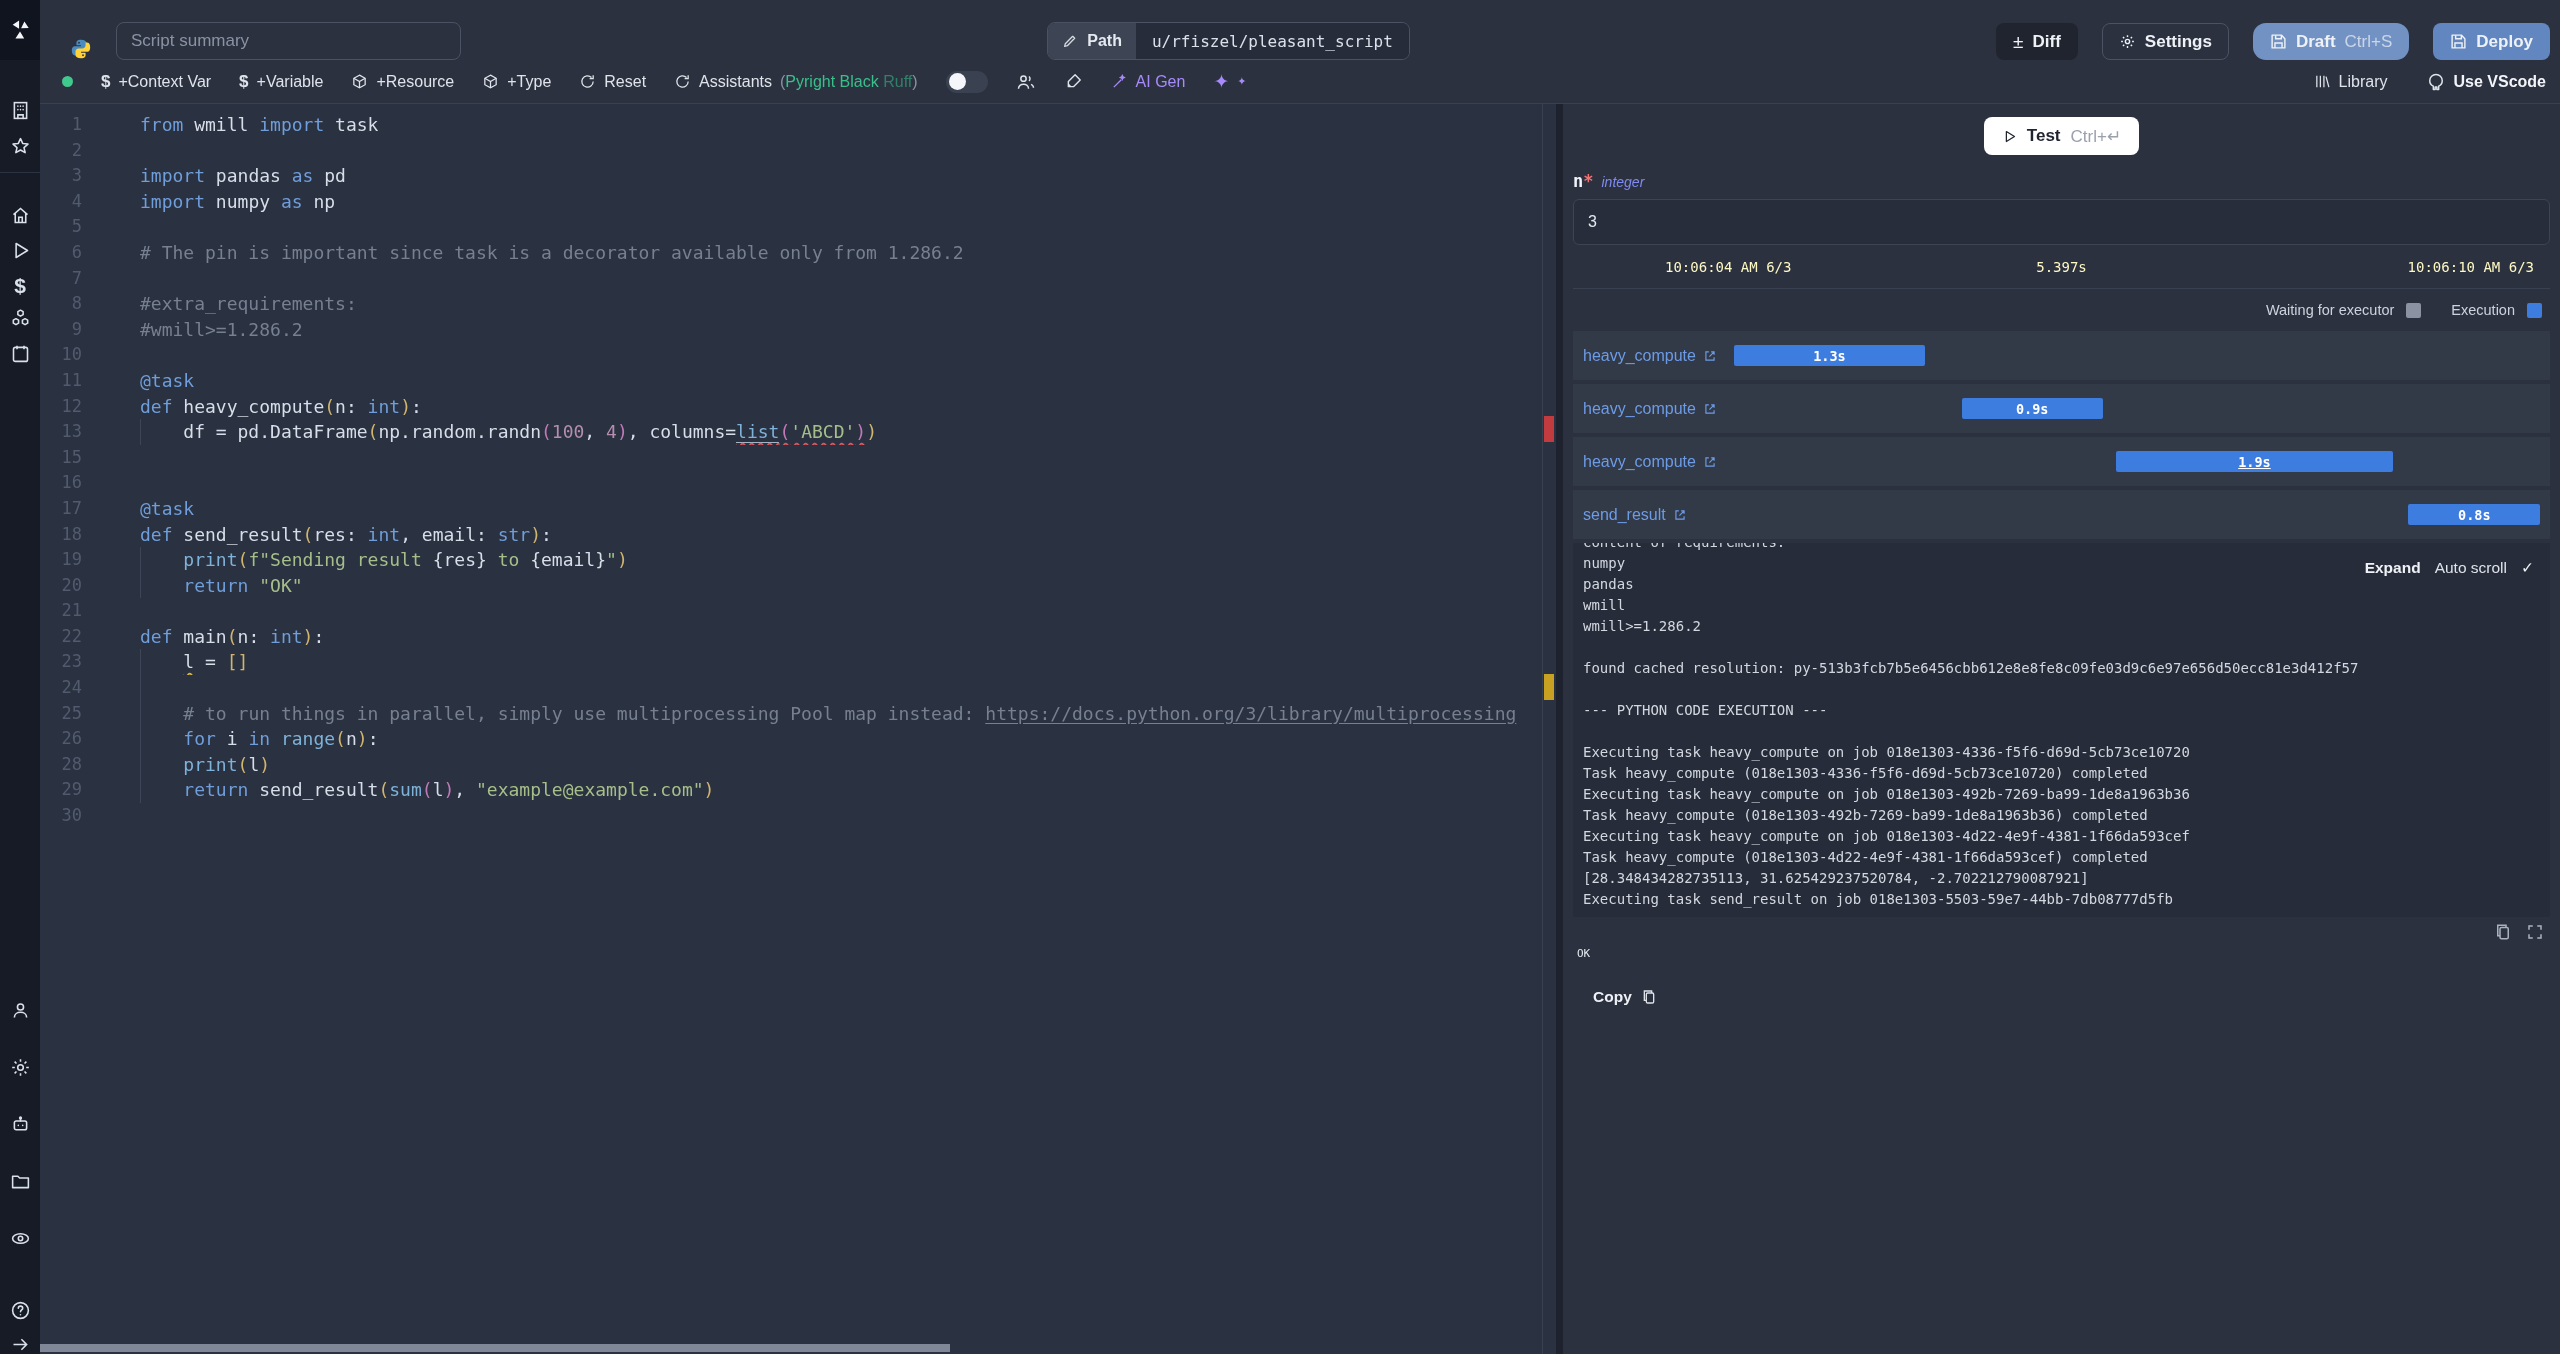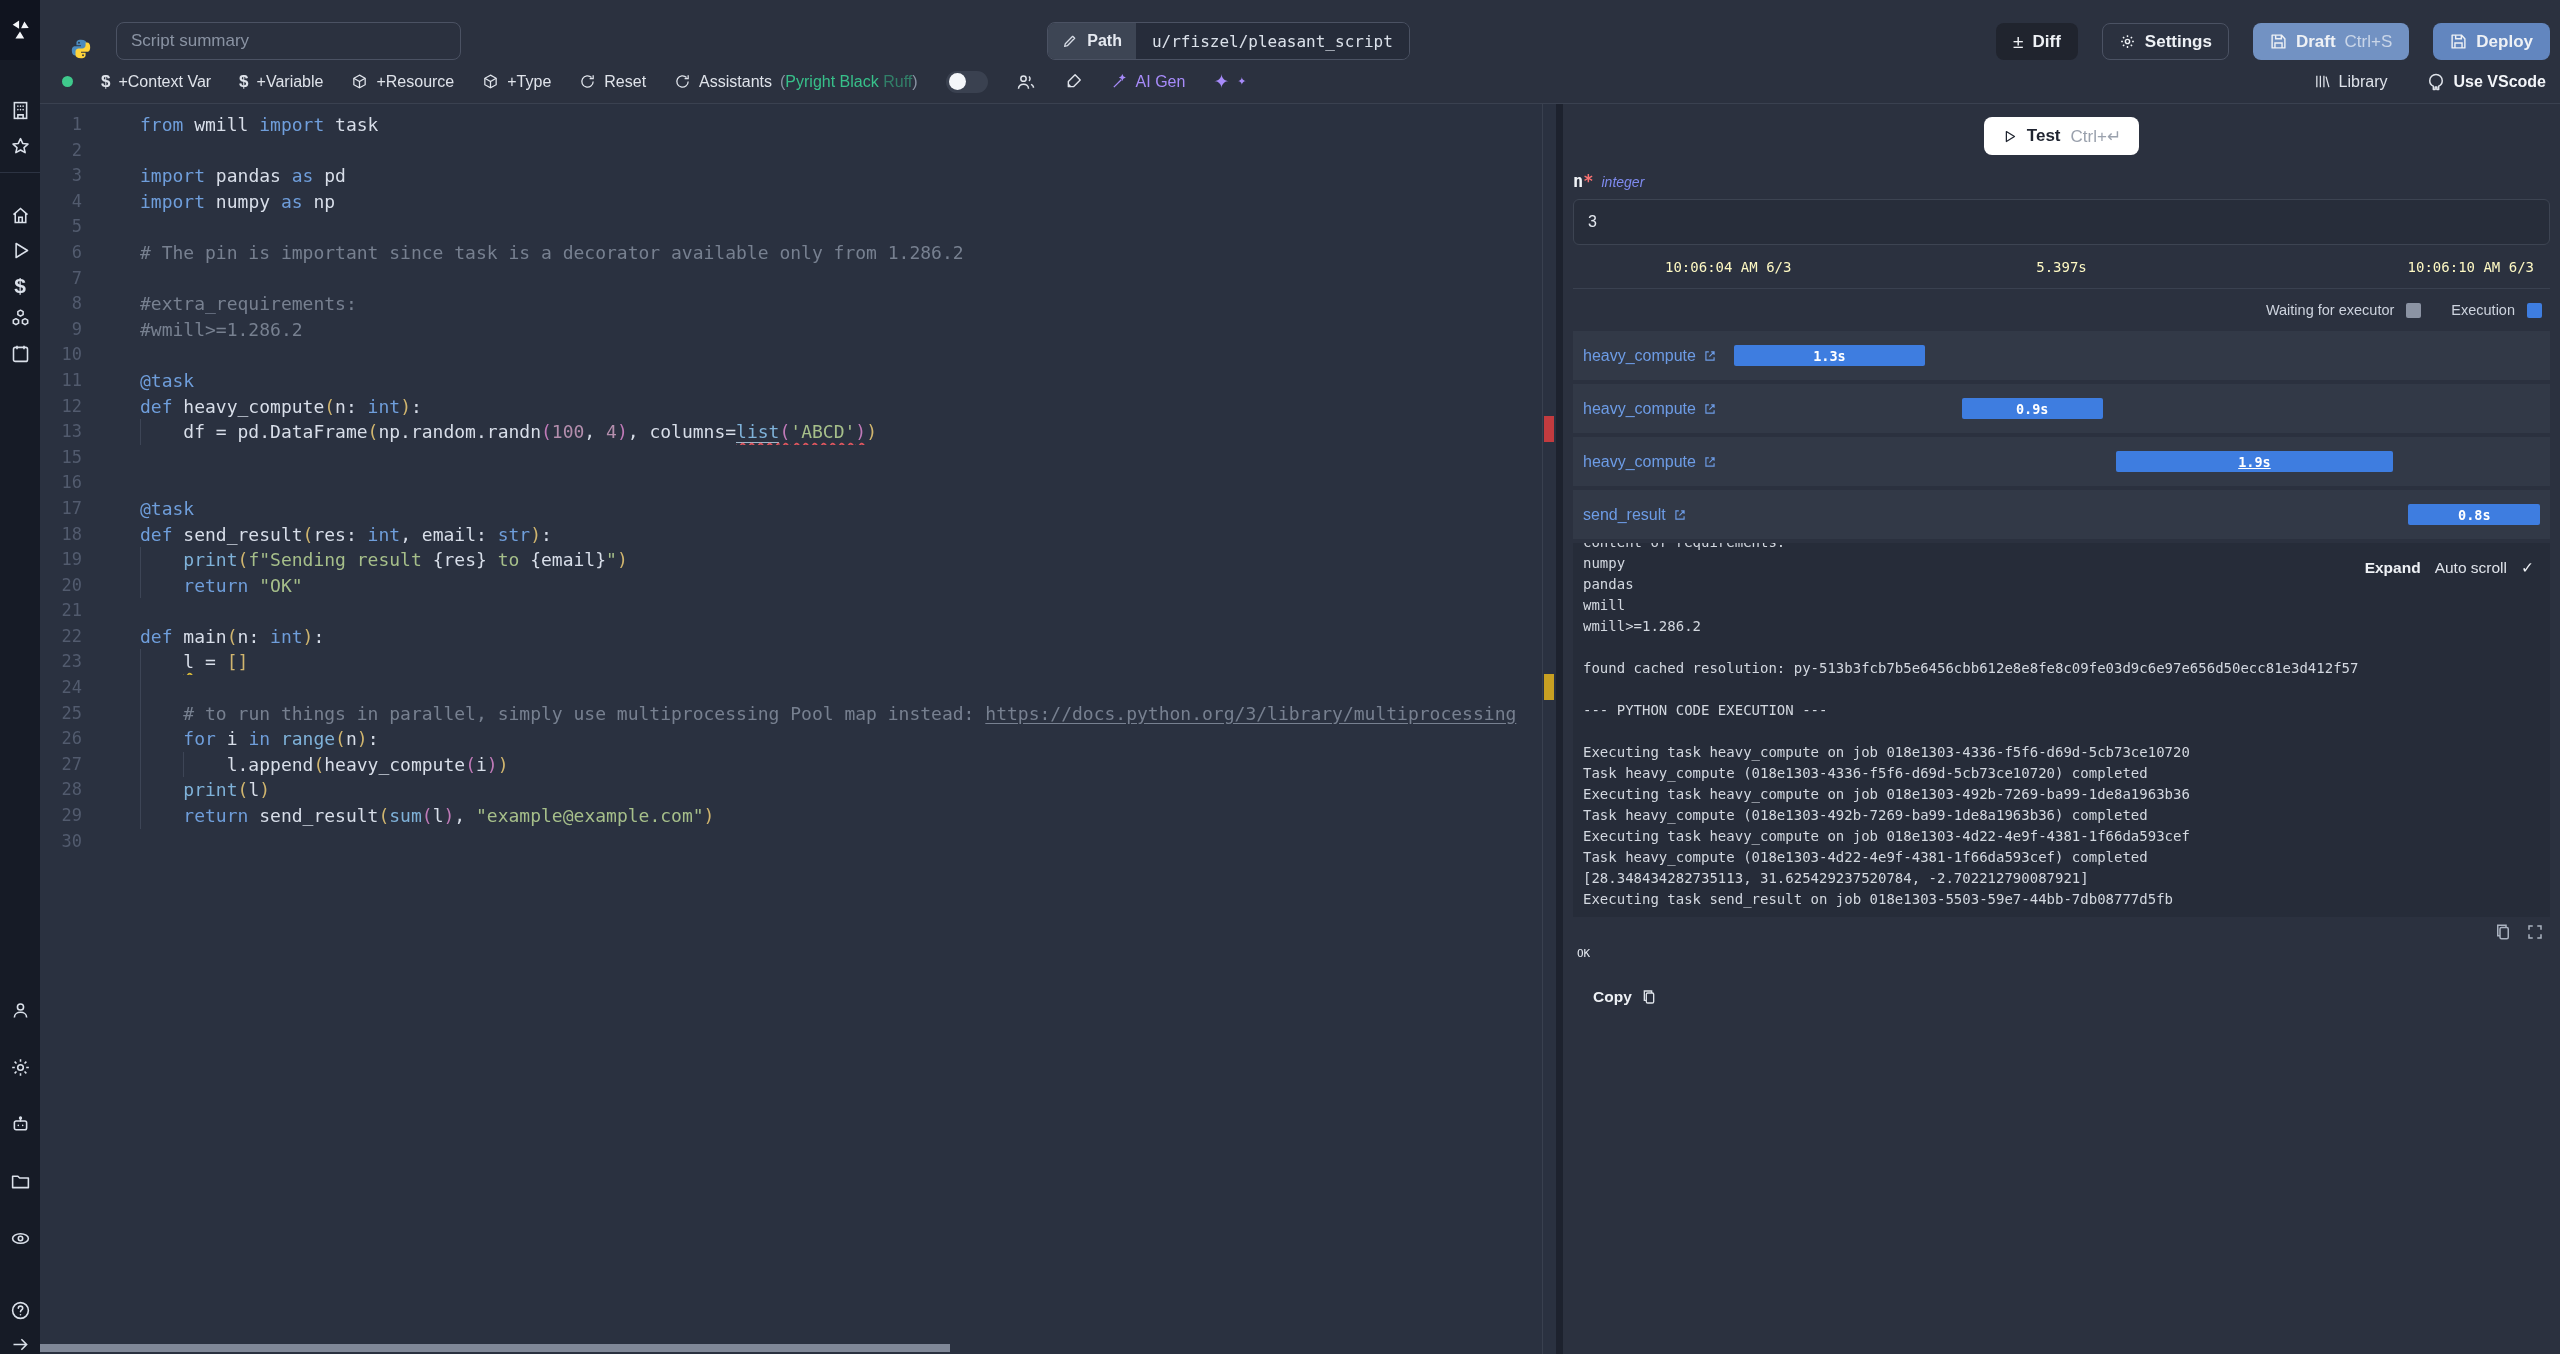--- a/index.html
+++ b/index.html
@@ -23,21 +23,21 @@
   .summary-input::placeholder { color:#8a93a3; }
   .path-wrap { margin:0 auto; height:38px; display:flex; align-items:stretch; border:1px solid #4b5263; border-radius:8px; overflow:hidden; }
   .path-left { display:flex; align-items:center; gap:9px; background:#3d4554; padding:0 14px; font-size:16px; font-weight:bold; color:#e5e9f0; }
   .path-left svg { width:16px; height:16px; stroke:#d6dbe4; stroke-width:2; fill:none; }
   .path-value { display:flex; align-items:center; padding:0 16px; font-family:"DejaVu Sans Mono",monospace; font-size:16px; color:#dbe1ea; background:#262c3a; }
   .tb-btn { height:37px; border-radius:8px; display:flex; align-items:center; gap:9px; padding:0 16px; font-size:17px; font-weight:bold; color:#eef1f5; cursor:pointer; border:1px solid transparent; }
   .tb-btn svg { width:17px; height:17px; stroke:#eef1f5; stroke-width:2; fill:none; }
   .btn-diff { background:#20242e; }
   .btn-diff .pm { font-size:19px; font-weight:normal; }
   .btn-settings { background:transparent; border-color:#4b5263; }
-  .btn-draft { background:#7292c3; }
+  .btn-draft { background:#7292c3;border-radius:13px; }
   .btn-draft .kbd { font-weight:normal; color:rgba(255,255,255,.62); }
   .btn-deploy { background:#6286bf; }
 
   
   .toolbar { height:44px; flex:none; display:flex; align-items:center; padding:0 14px 0 14px; gap:28px; border-bottom:1px solid #3a4150; background:#2b313f; font-size:16px; color:#dfe3ea; }
   .tl-item { display:flex; align-items:center; gap:8px; cursor:pointer; white-space:nowrap; }
   .tl-item svg { width:17px; height:17px; stroke:currentColor; stroke-width:1.8; fill:none; }
   .dot { width:11px; height:11px; border-radius:50%; background:#3fc98c; margin-left:8px; }
   .dollar { font-size:17px; font-weight:bold; }
   .assist-extra { color:#8a93a3; }
@@ -354,21 +354,20 @@
             <div class="cl"><span class="ln">17</span><span class="ct"><span class="tk-dc">@task</span></span></div>
             <div class="cl"><span class="ln">18</span><span class="ct"><span class="tk-kw">def</span><span class="tk-pl"> send_result</span><span class="tk-pg">(</span><span class="tk-pm">res</span><span class="tk-pl">: </span><span class="tk-ty">int</span><span class="tk-pl">, </span><span class="tk-pm">email</span><span class="tk-pl">: </span><span class="tk-ty">str</span><span class="tk-pg">)</span><span class="tk-pl">:</span></span></div>
             <div class="cl"><span class="ln">19</span><span class="ct"><i class="g" style="left: 12px;"></i><span class="tk-pl">    </span><span class="tk-fn">print</span><span class="tk-pg">(</span><span class="tk-st">f"Sending result </span><span class="tk-ip">{res}</span><span class="tk-st"> to </span><span class="tk-ip">{email}</span><span class="tk-st">"</span><span class="tk-pg">)</span></span></div>
             <div class="cl"><span class="ln">20</span><span class="ct"><i class="g" style="left: 12px;"></i><span class="tk-pl">    </span><span class="tk-kw">return</span><span class="tk-pl"> </span><span class="tk-st">"OK"</span></span></div>
             <div class="cl"><span class="ln">21</span><span class="ct"></span></div>
             <div class="cl"><span class="ln">22</span><span class="ct"><span class="tk-kw">def</span><span class="tk-pl"> main</span><span class="tk-pg">(</span><span class="tk-pm">n</span><span class="tk-pl">: </span><span class="tk-ty">int</span><span class="tk-pg">)</span><span class="tk-pl">:</span></span></div>
             <div class="cl"><span class="ln">23</span><span class="ct"><i class="g" style="left: 12px;"></i><span class="tk-pl">    </span><span class="tk-pl tk-wy">l</span><span class="tk-pl"> = </span><span class="tk-pg">[]</span></span></div>
             <div class="cl"><span class="ln">24</span><span class="ct"><i class="g" style="left: 12px;"></i></span></div>
             <div class="cl"><span class="ln">25</span><span class="ct"><i class="g" style="left: 12px;"></i><span class="tk-pl">    </span><span class="tk-cm"># to run things in parallel, simply use multiprocessing Pool map instead: </span><span class="tk-cm tk-ul">https://docs.python.org/3/library/multiprocessing</span></span></div>
             <div class="cl"><span class="ln">26</span><span class="ct"><i class="g" style="left: 12px;"></i><span class="tk-pl">    </span><span class="tk-kw">for</span><span class="tk-pl"> i </span><span class="tk-kw">in</span><span class="tk-pl"> </span><span class="tk-fn">range</span><span class="tk-pg">(</span><span class="tk-pl">n</span><span class="tk-pg">)</span><span class="tk-pl">:</span></span></div>
-            <div class="cl"><span class="ln">27</span><span class="ct"><i class="g" style="left: 12px;"></i><i class="g" style="left: 55px;"></i><span class="tk-pl">        l.append</span><span class="tk-pg">(</span><span class="tk-pl">heavy_compute</span><span class="tk-pp">(</span><span class="tk-pl">i</span><span class="tk-pp">)</span><span class="tk-pg">)</span></span></div>
             <div class="cl"><span class="ln">28</span><span class="ct"><i class="g" style="left: 12px;"></i><span class="tk-pl">    </span><span class="tk-fn">print</span><span class="tk-pg">(</span><span class="tk-pl">l</span><span class="tk-pg">)</span></span></div>
             <div class="cl"><span class="ln">29</span><span class="ct"><i class="g" style="left: 12px;"></i><span class="tk-pl">    </span><span class="tk-kw">return</span><span class="tk-pl"> send_result</span><span class="tk-pg">(</span><span class="tk-fn">sum</span><span class="tk-pp">(</span><span class="tk-pl">l</span><span class="tk-pp">)</span><span class="tk-pl">, </span><span class="tk-st">"example@example.com"</span><span class="tk-pg">)</span></span></div>
             <div class="cl"><span class="ln">30</span><span class="ct"></span></div>
           </div>
         <div class="ruler">
           <div class="marker" style="top:312px;background:#c23b3f"></div>
           <div class="marker" style="top:570px;background:#c8a022"></div>
         </div>
         <div class="hscroll"></div>
       </div>

